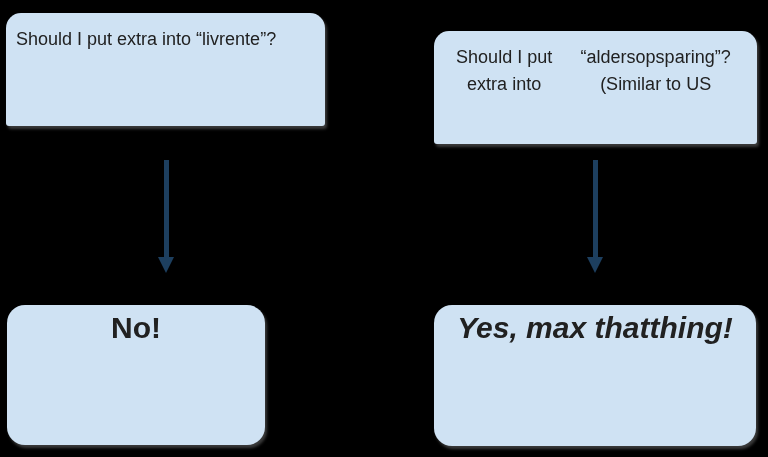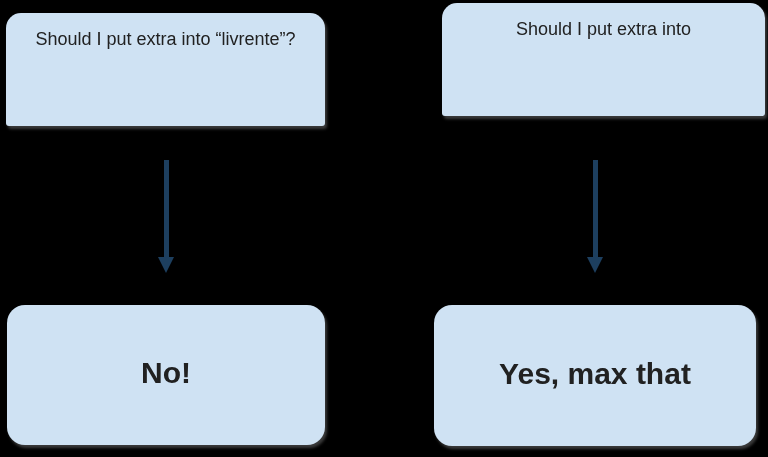--- a/index.html
+++ b/index.html
@@ -14,48 +14,48 @@
     background: #000000;
     overflow: hidden;
     font-family: "Liberation Sans", "DejaVu Sans", sans-serif;
   }
   .node {
     position: absolute;
     background: #cfe2f3;
     color: #212121;
     box-sizing: border-box;
     display: flex;
-    flex-direction: column;
+    flex-direction: row;
     justify-content: flex-start;
     text-align: center;
     box-shadow: 2px 3px 3px rgba(130,130,130,0.45);
   }
   .node .line { display: block; }
 
   
   .node.question {
     border-radius: 15px 15px 3px 3px;
     font-size: 18px;
     line-height: 27px;
     padding: 13px 10px 8px 10px;
   }
   #node-q-livrente   { left: 6px;   top: 13px;  width: 319px; height: 113px; }
-  #node-q-alders     { left: 434px; top: 3px;  width: 323px; height: 113px; margin-left: 8px; }
+  #node-q-alders     { left: 434px; top: 31px;  width: 323px; height: 113px; }
 
   
   .node.answer {
     border-radius: 18px;
     font-size: 30px;
     line-height: 38px;
     font-weight: bold;
     justify-content: center;
     padding: 4px 10px 8px 10px;
   }
-  #node-a-no   { left: 7px;   top: 305px; width: 318px; height: 140px; }
-  #node-a-yes  { left: 434px; top: 305px; width: 322px; height: 141px; }
+  #node-a-no   { left: 7px;   top: 305px; width: 258px; height: 140px; }
+  #node-a-yes  { left: 434px; top: 305px; width: 322px; height: 141px; font-style: italic; }
 
   
   .arrow {
     position: absolute;
     width: 16px;
     display: flex;
     flex-direction: column;
     align-items: center;
   }
   .arrow .shaft {
@@ -77,33 +77,35 @@
 <body>
 
 <div class="canvas">
 
   <div class="node question" id="node-q-livrente">
     <span class="line">Should I put extra into “livrente”?</span>
   </div>
 
   <div class="node question" id="node-q-alders">
     <span class="line">Should I put extra into</span>
+    <span class="line">“aldersopsparing”? (Similar to US</span>
   </div>
 
   <div class="arrow" id="arrow-left">
     <div class="shaft"></div>
     <div class="head"></div>
   </div>
 
   <div class="arrow" id="arrow-right">
     <div class="shaft"></div>
     <div class="head"></div>
   </div>
 
   <div class="node answer" id="node-a-no">
     <span class="line">No!</span>
   </div>
 
   <div class="node answer" id="node-a-yes">
     <span class="line">Yes, max that</span>
+    <span class="line">thing!</span>
   </div>
 
 </div>
 
 </body></html>

